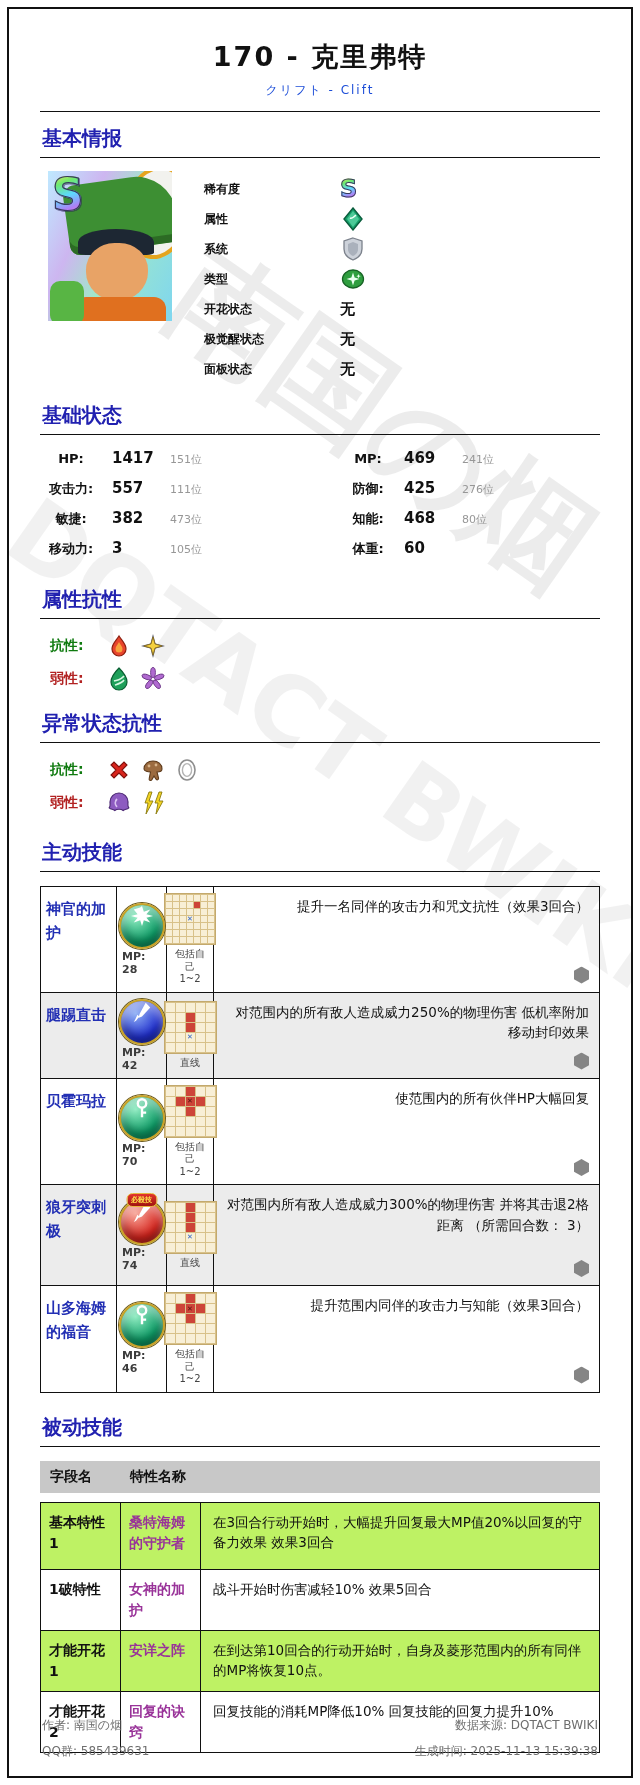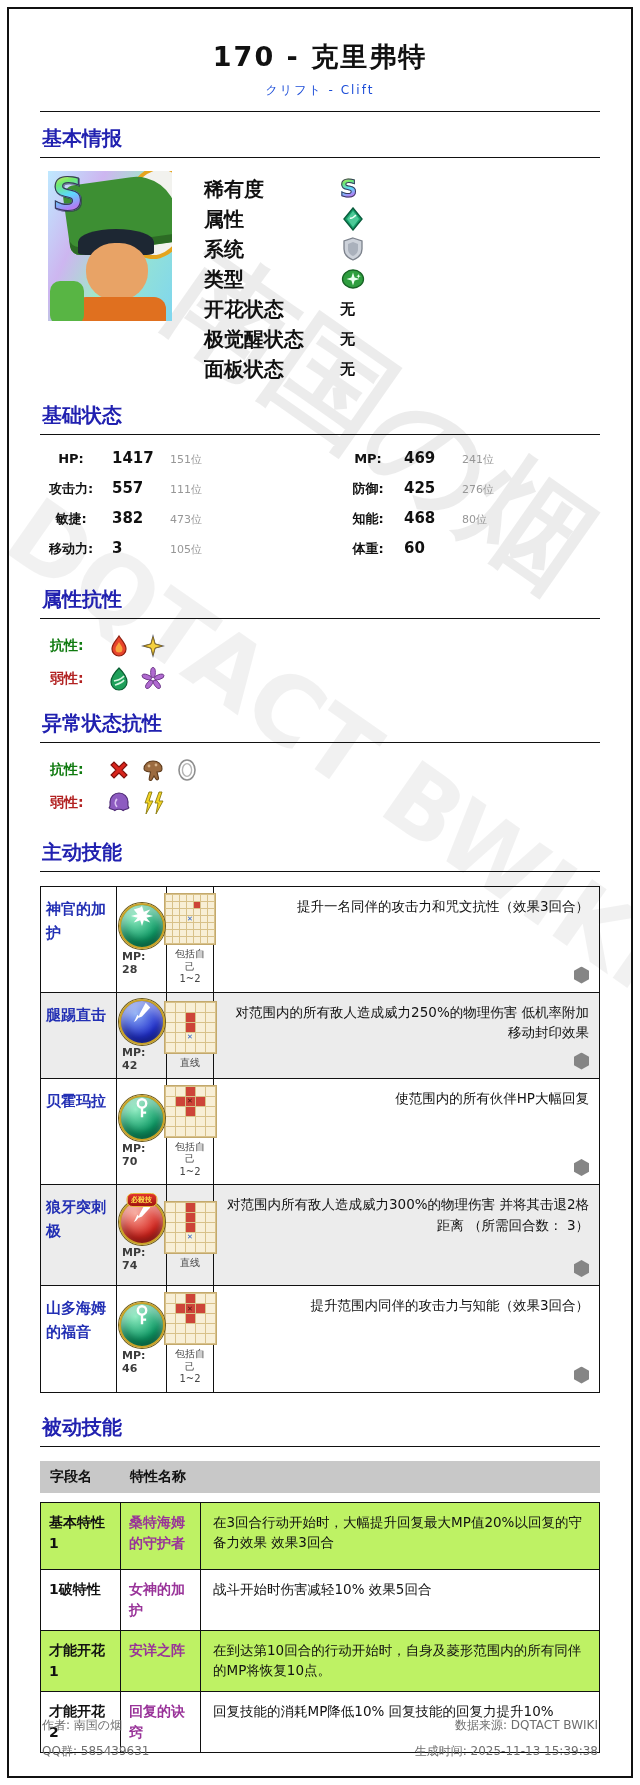--- a/index.html
+++ b/index.html
@@ -21,21 +21,21 @@
   .p-shield{position:absolute;right:-18px;top:-6px;width:60px;height:86px;background:#f2f2ee;border:4px solid #e5a41d;border-radius:50% 50% 45% 45%;transform:rotate(14deg);}
   .p-face{position:absolute;left:38px;top:72px;width:62px;height:58px;background:#e8a366;border-radius:46% 46% 50% 50%;}
   .p-hair{position:absolute;left:30px;top:58px;width:76px;height:26px;background:#1d2733;border-radius:50% 50% 10% 10%;}
   .p-body{position:absolute;left:26px;bottom:-6px;width:92px;height:30px;background:#e0701f;border-radius:12px 12px 0 0;}
   .p-arm{position:absolute;left:2px;bottom:-4px;width:34px;height:44px;background:#58b544;border-radius:10px;}
   .p-s{position:absolute;left:4px;top:2px;font-size:44px;font-weight:bold;line-height:1;
     background:linear-gradient(160deg,#ffe95c,#6ee96e,#5cd9ff,#b07ef5,#ff7ec2);-webkit-background-clip:text;background-clip:text;color:transparent;
     -webkit-text-stroke:1.2px #39395c;filter:drop-shadow(1px 1px 0 rgba(40,40,80,.5));}
   .info-fields{margin-left:32px;padding-top:3px;flex:1;}
   .inf-row{display:flex;align-items:center;height:30px;}
-  .inf-label{width:136px;font-size:20px;font-weight:bold;font-family:Liberation Serif, serif;}
+  .inf-label{width:136px;font-size:12px;font-weight:bold;font-family:Liberation Serif, serif;}
   .inf-value{font-size:15px;font-weight:bold;}
   .icn{display:inline-flex;width:26px;height:26px;align-items:center;justify-content:center;}
   .icn svg{width:24px;height:24px;}
   .raritys{font-size:24px;font-weight:bold;line-height:1;
     background:linear-gradient(160deg,#ffe95c,#6ee96e,#5cd9ff,#b07ef5,#ff7ec2);-webkit-background-clip:text;background-clip:text;color:transparent;
     -webkit-text-stroke:1px #39395c;}
   
   .stats-wrap{display:flex;margin-top:14px;}
   .stats-col{width:50%;}
   .stat-row{display:flex;align-items:baseline;height:30px;}

